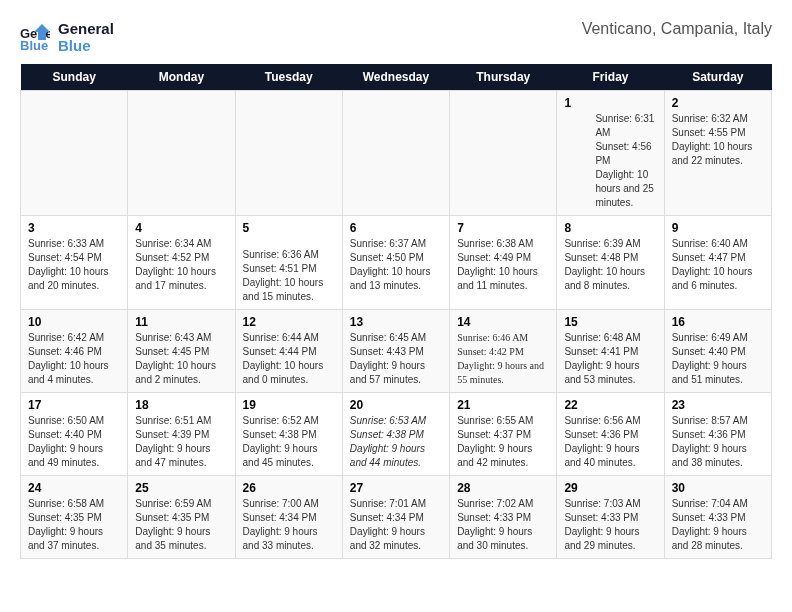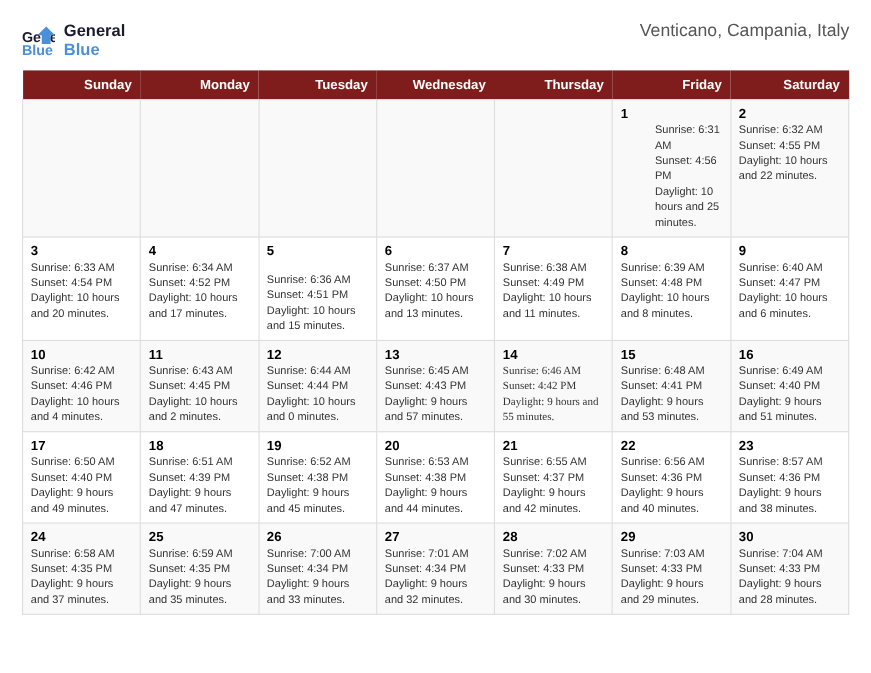--- a/index.html
+++ b/index.html
@@ -36,23 +36,23 @@
     .location {
       font-size: 16px;
       color: #555;
     }
     table {
       width: 100%;
       border-collapse: collapse;
       font-size: 11px;
     }
     thead th {
-      background-color: #7f1d1d;
+      background-color: #0f172a;
       color: white;
-      text-align: right;
+      text-align: center;
       padding: 6px 8px;
       font-size: 12px;
       font-weight: bold;
     }
     tbody td {
       border: 1px solid #ddd;
       padding: 5px 7px;
       vertical-align: top;
       width: calc(100% / 7);
       min-height: 80px;
@@ -233,21 +233,21 @@
 Daylight: 9 hours and 47 minutes.</div>
         </td>
         <td>
           <span class="day-num">19</span>
           <div class="day-info" style="white-space: pre-line;">Sunrise: 6:52 AM
 Sunset: 4:38 PM
 Daylight: 9 hours and 45 minutes.</div>
         </td>
         <td>
           <span class="day-num">20</span>
-          <div class="day-info" style="white-space: pre-line;">Sunrise: 6:53 AM
+          <div class="day-info" style="white-space: pre-line; font-style: italic;">Sunrise: 6:53 AM
 Sunset: 4:38 PM
 Daylight: 9 hours and 44 minutes.</div>
         </td>
         <td>
           <span class="day-num">21</span>
           <div class="day-info" style="white-space: pre-line;">Sunrise: 6:55 AM
 Sunset: 4:37 PM
 Daylight: 9 hours and 42 minutes.</div>
         </td>
         <td>

